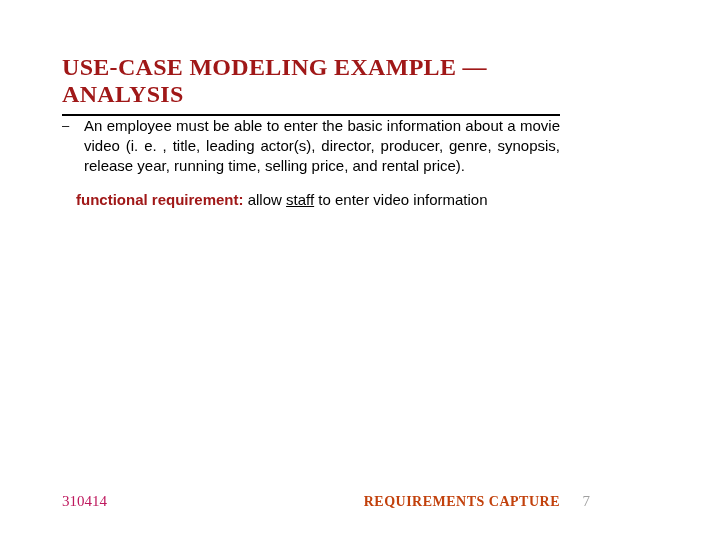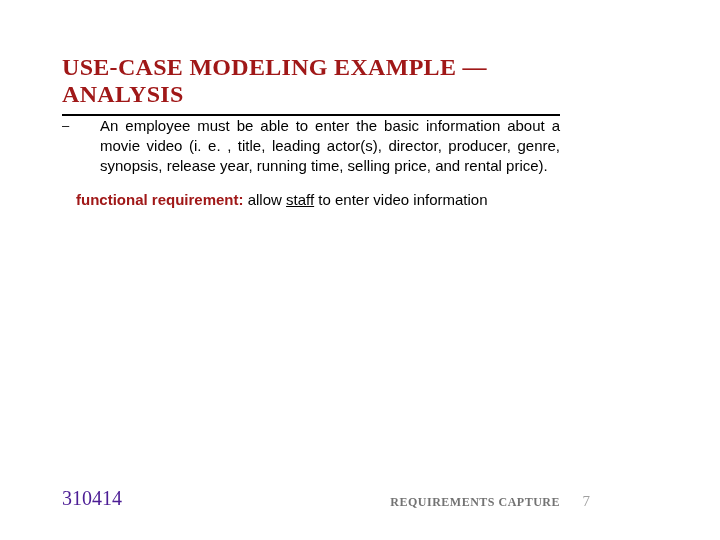--- a/index.html
+++ b/index.html
@@ -46,51 +46,50 @@
     width: 22px;
     flex: 0 0 22px;
     font-size: 13px;
     line-height: 20px;
   }
   .para {
     flex: 1;
     font-size: 15px;
     line-height: 20px;
     text-align: justify;
-    margin-left: 16px;
   }
   .req {
     margin-top: 14px;
     margin-left: 14px;
     font-size: 15px;
     line-height: 20px;
   }
   .req .label {
     color: #a01818;
     font-weight: bold;
   }
   .req .staff {
     text-decoration: underline;
   }
   .footer-left {
     position: absolute;
     bottom: 30px;
     left: 62px;
     font-family: "Times New Roman", Times, serif;
-    font-size: 20px;
-    color: #4c1d95;
+    font-size: 15px;
+    color: #be185d;
   }
   .footer-right {
     position: absolute;
     bottom: 30px;
     right: 48px;
     font-family: "Times New Roman", Times, serif;
     font-weight: bold;
-    font-size: 12px;
-    color: #737373;
+    font-size: 14px;
+    color: #c2410c;
     letter-spacing: 0.5px;
   }
   .pagenum {
     position: absolute;
     bottom: 30px;
     right: 18px;
     font-family: "Times New Roman", Times, serif;
     font-size: 15px;
     color: #a0a0a0;
   }

